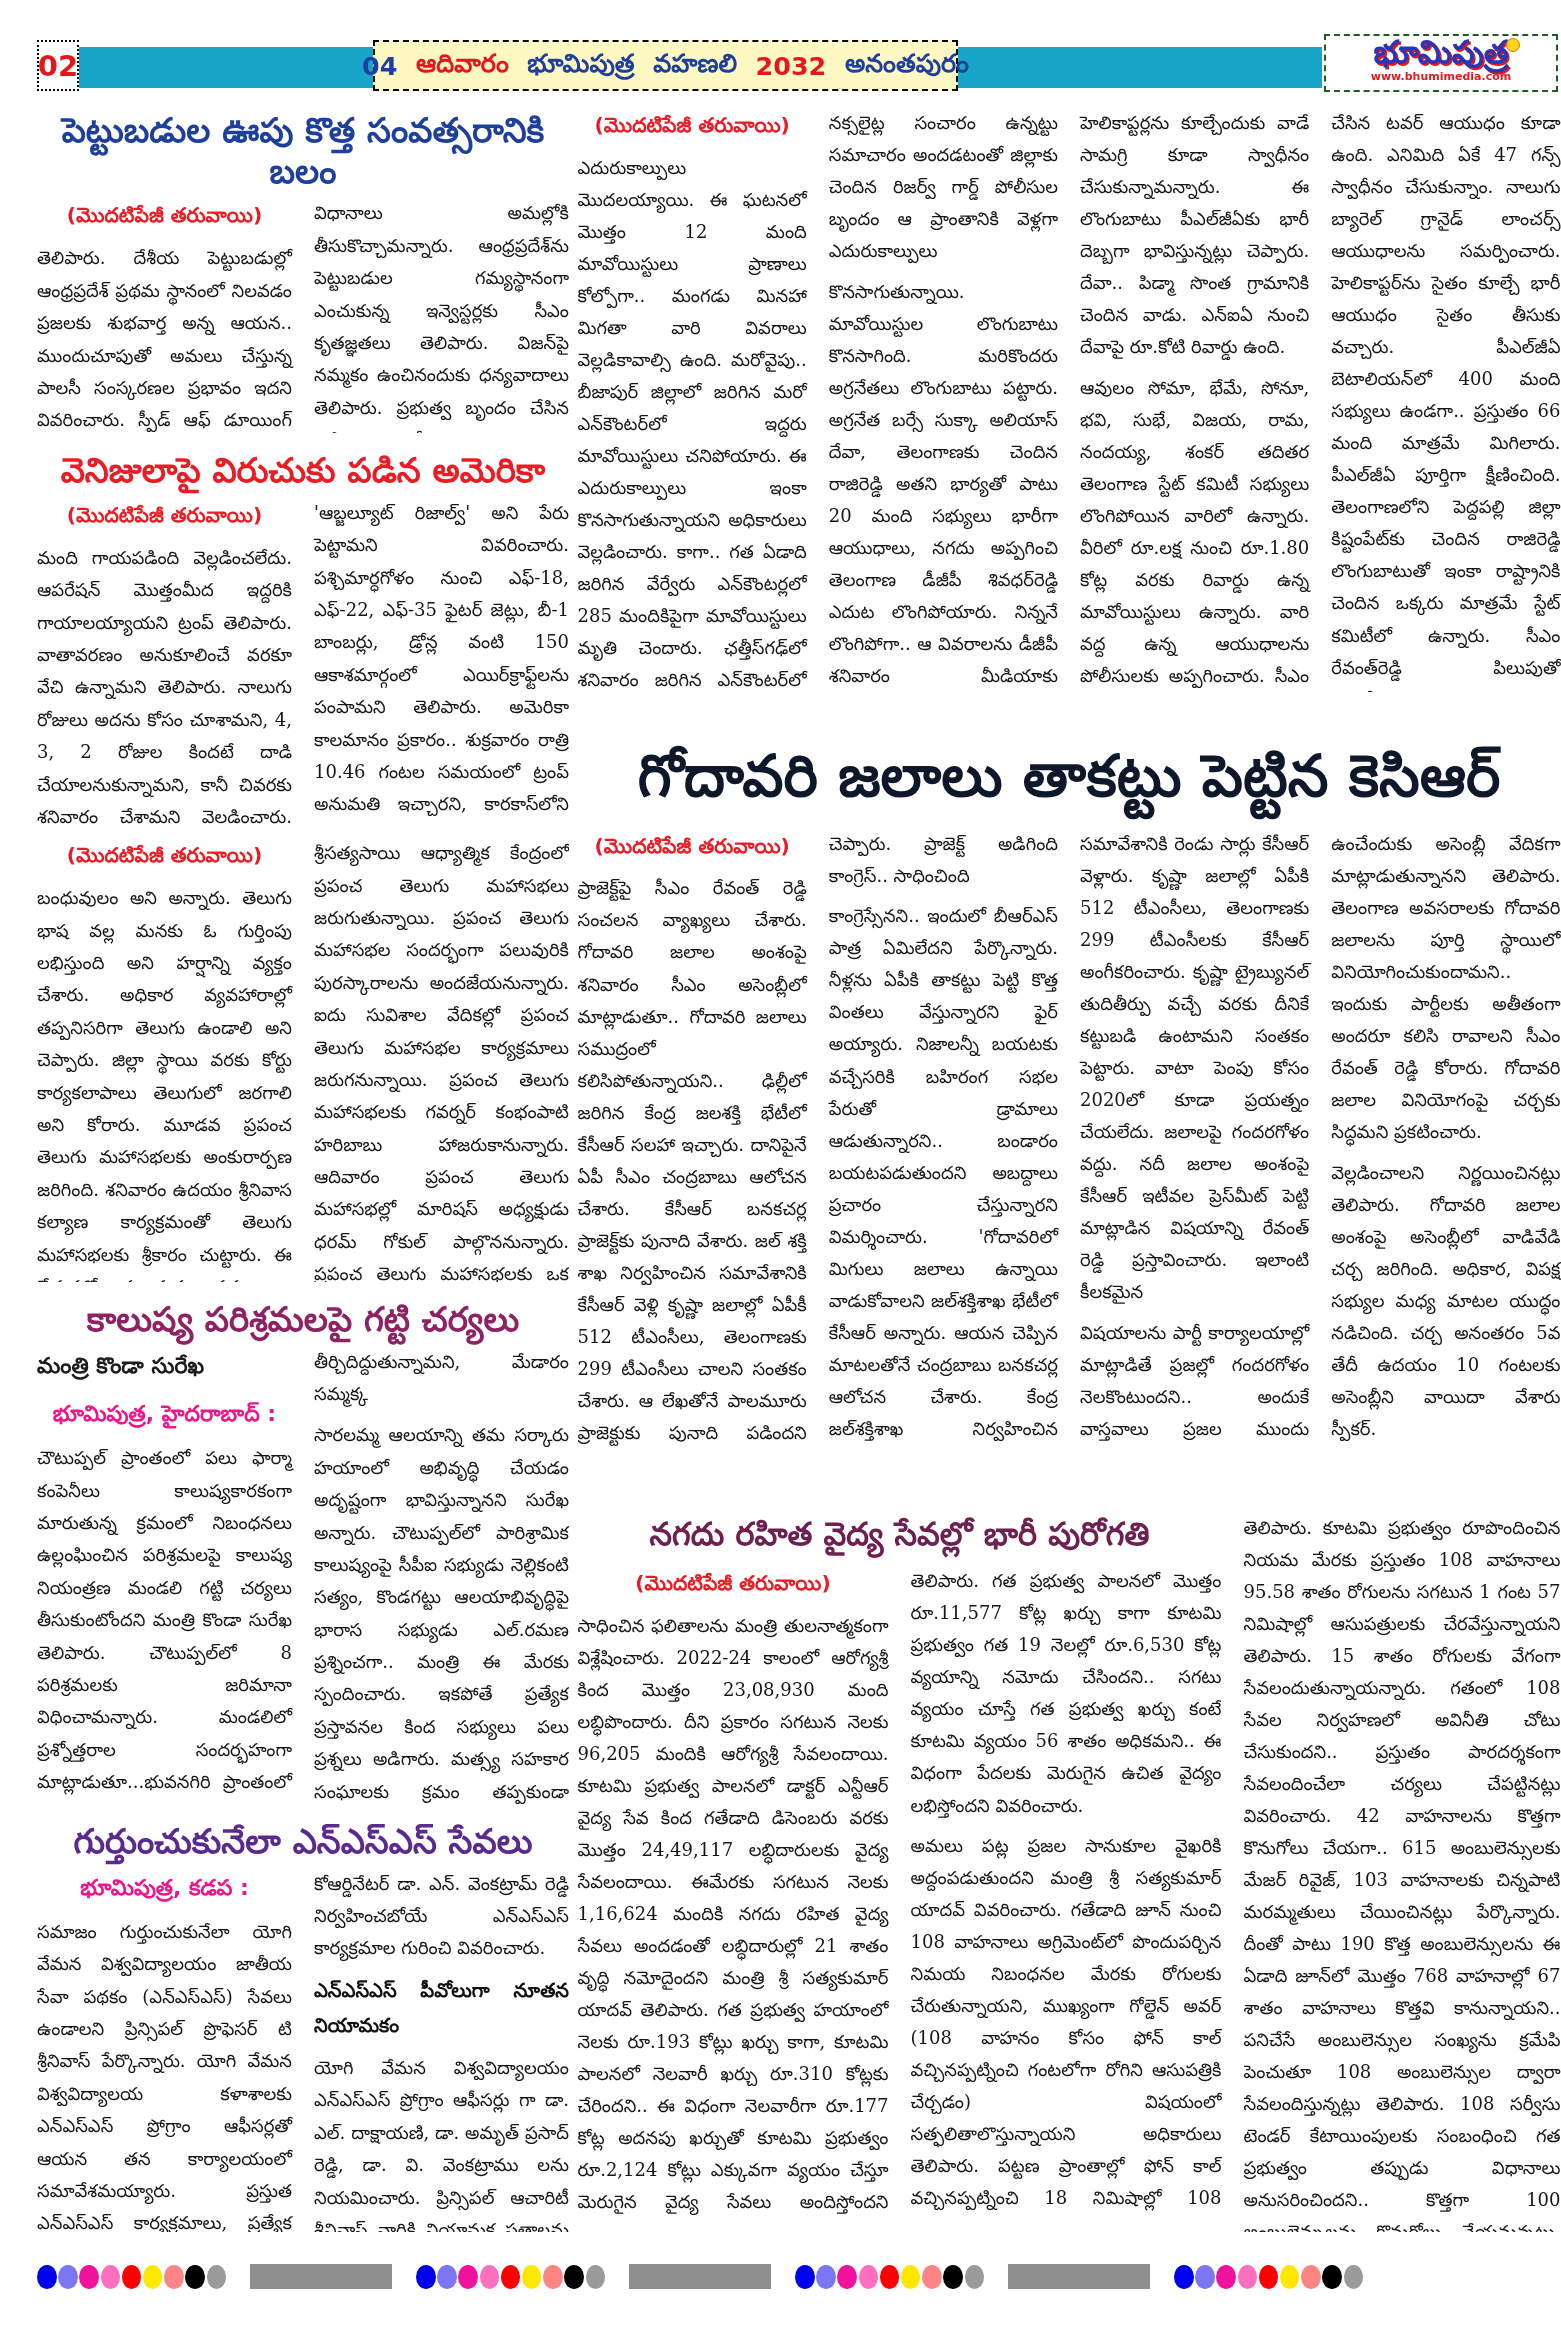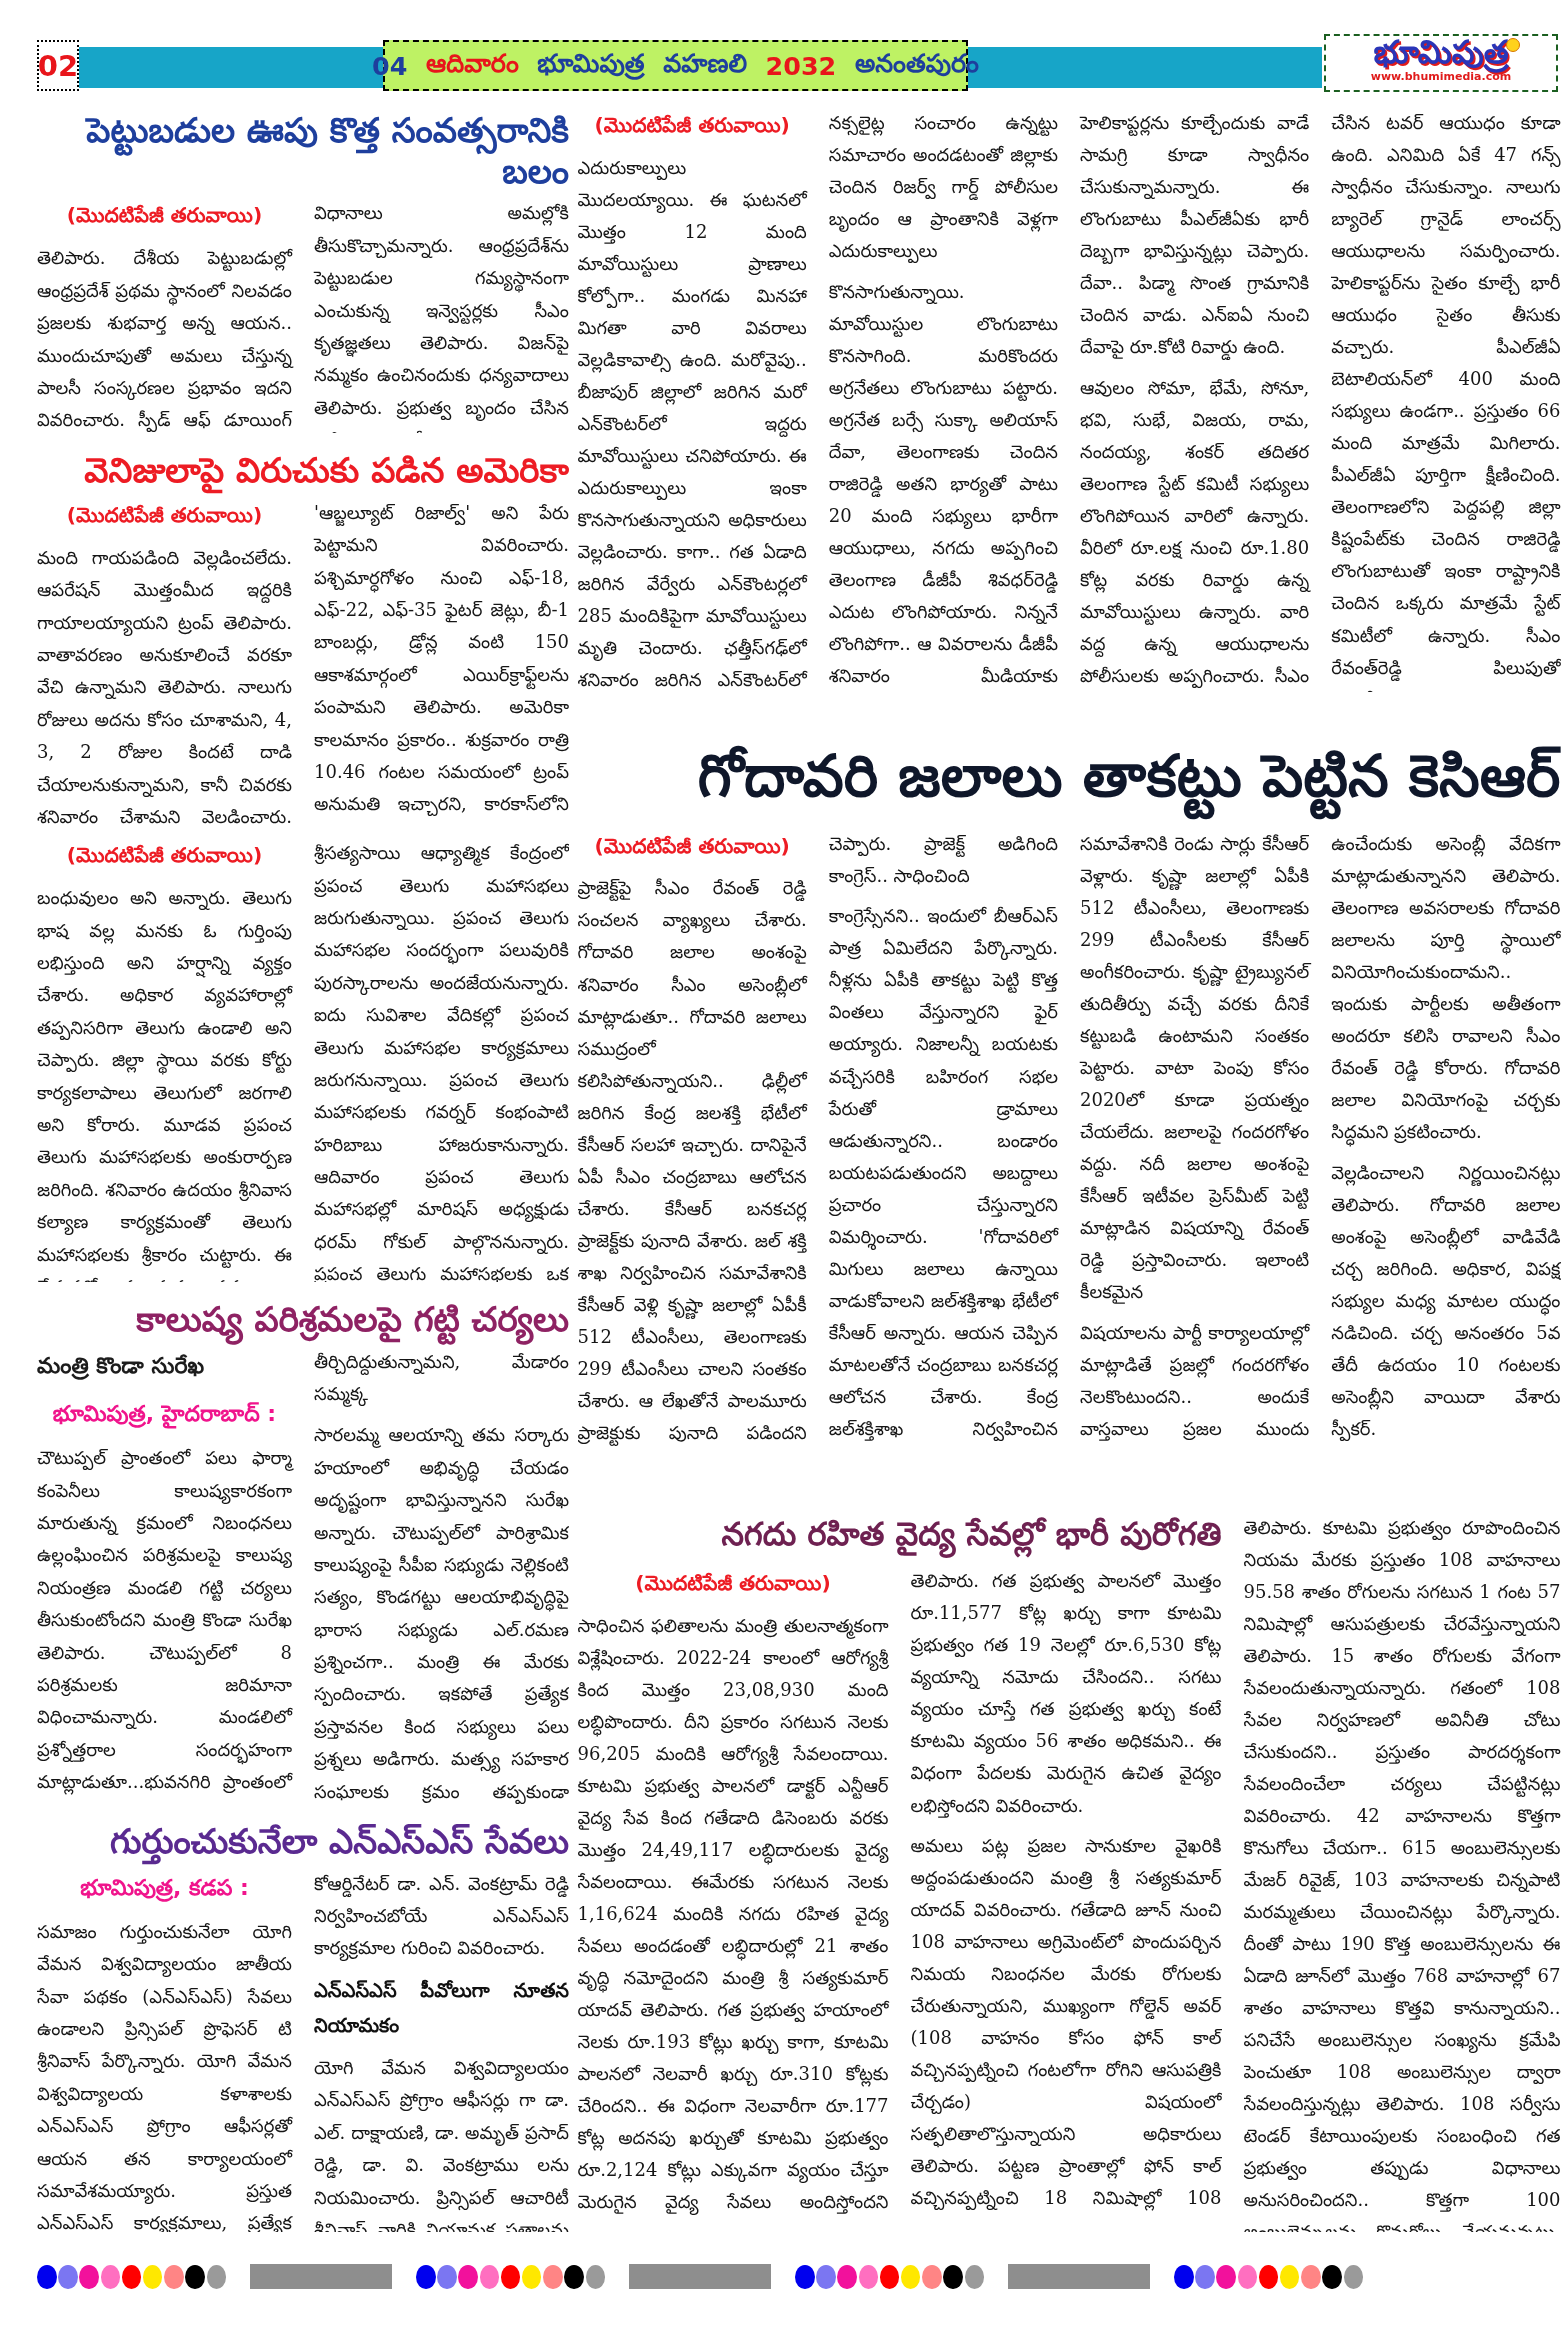--- a/index.html
+++ b/index.html
@@ -3,38 +3,38 @@
 <meta charset="utf-8">
 <style>
   html,body{margin:0;padding:0;background:#ffffff;}
   .page{position:relative;width:1562px;height:2342px;background:#ffffff;overflow:hidden;
         font-family:"DejaVu Serif","Liberation Serif",serif;color:#151515;}
   
   .topbar{position:absolute;left:76px;top:47px;width:1246px;height:41px;background:#17a5c8;}
   .pagenum-box{position:absolute;left:37px;top:40px;width:42px;height:51px;background:#ffffff;
         border:2.5px dotted #000;box-sizing:border-box;display:flex;align-items:center;justify-content:center;}
   .pagenum{font-family:"DejaVu Sans","Liberation Sans",sans-serif;font-weight:bold;font-size:29px;color:#e8151b;}
-  .date-box{position:absolute;left:383px;top:40px;width:585px;height:51px;background:#bef264;
+  .date-box{position:absolute;left:373px;top:40px;width:585px;height:51px;background:#fef9c3;
         border:2.5px dashed #000;box-sizing:border-box;display:flex;align-items:center;justify-content:center;gap:18.6px;}
   .date-box span{font-family:"DejaVu Sans","Liberation Sans",sans-serif;font-weight:bold;font-size:25.4px;white-space:nowrap;}
   .logo-box{position:absolute;left:1324px;top:34px;width:234px;height:58px;background:#ffffff;
         border:2.5px dashed #1b5e20;box-sizing:border-box;text-align:center;overflow:hidden;}
   .logo-title{font-family:"DejaVu Sans","Liberation Sans",sans-serif;font-weight:bold;font-size:32px;line-height:1.05;
         color:#2a35b8;text-shadow:1.7px 1.7px 0 #e01b1b;}
   .logo-emblem{position:absolute;right:36px;top:1.7px;width:12px;height:12px;border-radius:50%;
         background:#ffd21c;border:1.7px solid #d77800;}
   .logo-sub{display:flex;justify-content:center;padding:0 5.1px;font-size:11px;color:#e01b1b;
         font-family:"DejaVu Sans","Liberation Sans",sans-serif;font-weight:bold;}
   
   .main{position:absolute;left:37px;top:107px;width:1523px;display:flex;gap:8.5px;}
   .col-left{width:532px;flex:none;}
   .col-right{width:983px;flex:none;}
   article{overflow:hidden;box-sizing:border-box;}
   .hl{margin:3.4px 0 6.8px;font-family:"DejaVu Sans","Liberation Sans",sans-serif;font-weight:bold;
-      text-align:right;line-height:1.18;}
+      text-align:center;line-height:1.18;}
   .l-hl{font-size:34px;}
   .tag{color:#ed1c24;font-weight:bold;font-family:"DejaVu Sans","Liberation Sans",sans-serif;
        font-size:20.3px;text-align:center;margin:8.5px 0 15.3px;}
   .byline{font-family:"DejaVu Sans","Liberation Sans",sans-serif;font-weight:bold;font-size:22px;
        color:#1c1c1c;text-align:left;margin:6.8px 0 8.5px;}
   .dateline{font-family:"DejaVu Sans","Liberation Sans",sans-serif;font-weight:bold;font-size:22px;
        color:#f0148c;text-align:center;margin:6.8px 0 18.6px;}
   .subhead{font-family:"DejaVu Sans","Liberation Sans",sans-serif;font-weight:bold;font-size:19.5px;
        color:#111;margin:8.5px 0 6.8px;}
   .body2{column-count:2;column-gap:22px;font-size:18px;line-height:1.8;text-align:justify;}

